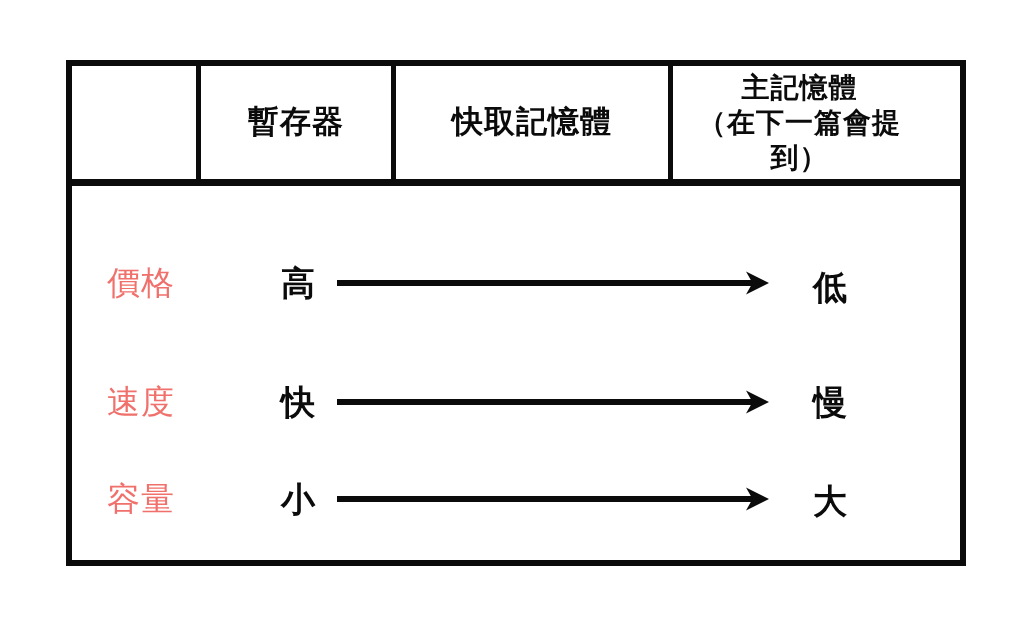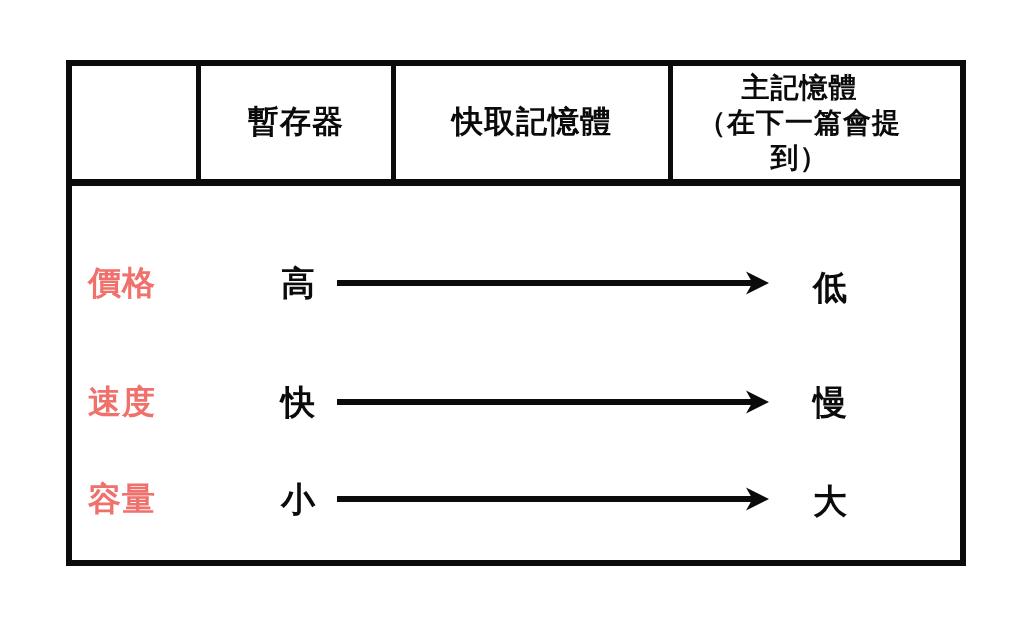--- a/index.html
+++ b/index.html
@@ -53,28 +53,29 @@
     line-height: 1.25;
     text-align: center;
     letter-spacing: 1px;
   }
   .hcell.c1 { left: 201px; width: 190px; }
   .hcell.c2 { left: 414px; width: 236px; }
   .hcell.c3 { left: 673px; width: 253px; font-size: 28px; }
 
   
   .rlabel {
-    left: 88px;
+    left: 95px;
     width: 80px;
     height: 40px;
     line-height: 40px;
     font-size: 33px;
-    font-weight: 700;
+    font-weight: 400;
     color: var(--accent, #F0716C);
     letter-spacing: 1px;
+    text-align: right;
   }
   .lval {
     left: 268px;
     width: 60px;
     height: 40px;
     line-height: 40px;
     text-align: center;
     font-size: 34px;
     font-weight: 700;
     color: #0b0b0b;

